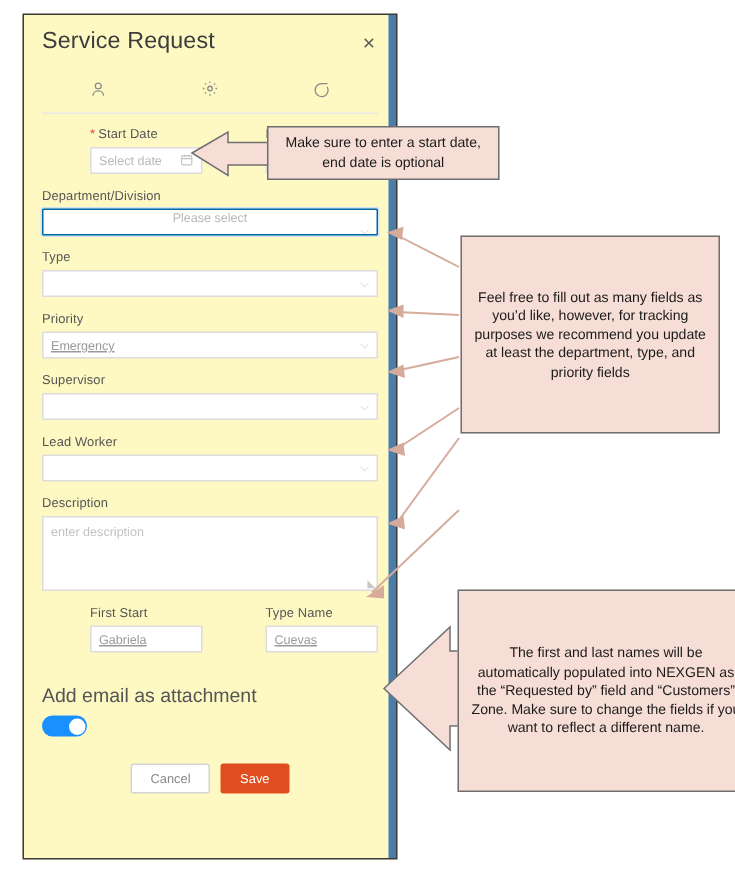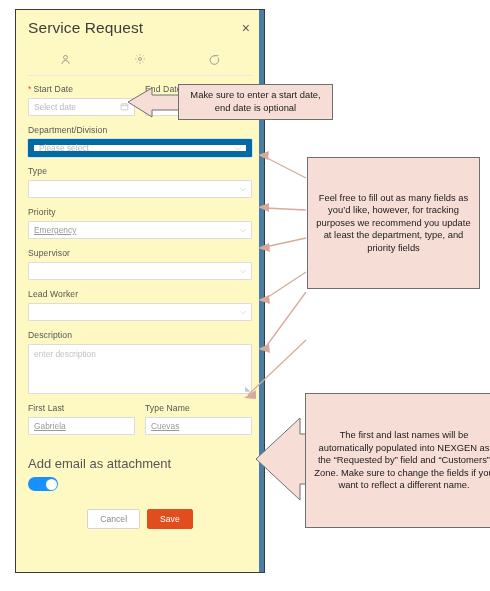--- a/index.html
+++ b/index.html
@@ -42,34 +42,34 @@
   }
   .tab{
     flex:1; display:flex; align-items:center; justify-content:center;
     height:20px; cursor:pointer;
   }
   .tab svg{display:block;}
 
   
   .form{padding-top:8px;}
   .row{display:flex; gap:10px;}
-  .col{flex:1; min-width:0;}
+  .col{flex:1; min-width:0;margin-left:32px;}
   .fld{margin-bottom:9px;}
   .lbl{
     font-size:8.6px; color:#555; margin-bottom:4px; display:block;
     letter-spacing:.1px;
   }
   .req{color:#e8453c; margin-right:2px;}
   .ctrl{
     height:18px; border:1px solid #dcdcdc; background:#fff;
     border-radius:1px; display:flex; align-items:center;
     padding:0 5px; box-sizing:border-box; font-size:8.4px;
     position:relative;
   }
-  .ctrl.focused{border:6px solid #0369a1; box-shadow:0 0 0 1px #cfe3f5;}
+  .ctrl.focused{border:1px solid #0369a1; box-shadow:0 0 0 1px #cfe3f5;flex-direction:column;}
   .ph{color:#b9b9b9;}
   .val{color:#9a9a9a;text-decoration:underline;}
   .caret{
     margin-left:auto; color:#c9c9c9; font-size:8px; line-height:1;
   }
   .cal-icon{margin-left:auto; color:#c2c2c2;}
   .ta{
     height:50px; border:1px solid #dcdcdc; background:#fff;
     padding:4px 5px; box-sizing:border-box; font-size:8.4px;
     color:#c3c3c3; position:relative;
@@ -239,21 +239,21 @@
         <span class="lbl">Description</span>
         <div class="ta">
           <span>enter description</span>
           <span class="grip">◢</span>
         </div>
       </div>
 
       <div class="row name-row">
         <div class="col">
           <div class="fld">
-            <span class="lbl">First Last</span>
+            <span class="lbl">First Start</span>
             <div class="ctrl">
               <span class="val">Gabriela</span>
             </div>
           </div>
         </div>
         <div class="col">
           <div class="fld">
             <span class="lbl">Type Name</span>
             <div class="ctrl">
               <span class="val">Cuevas</span>

